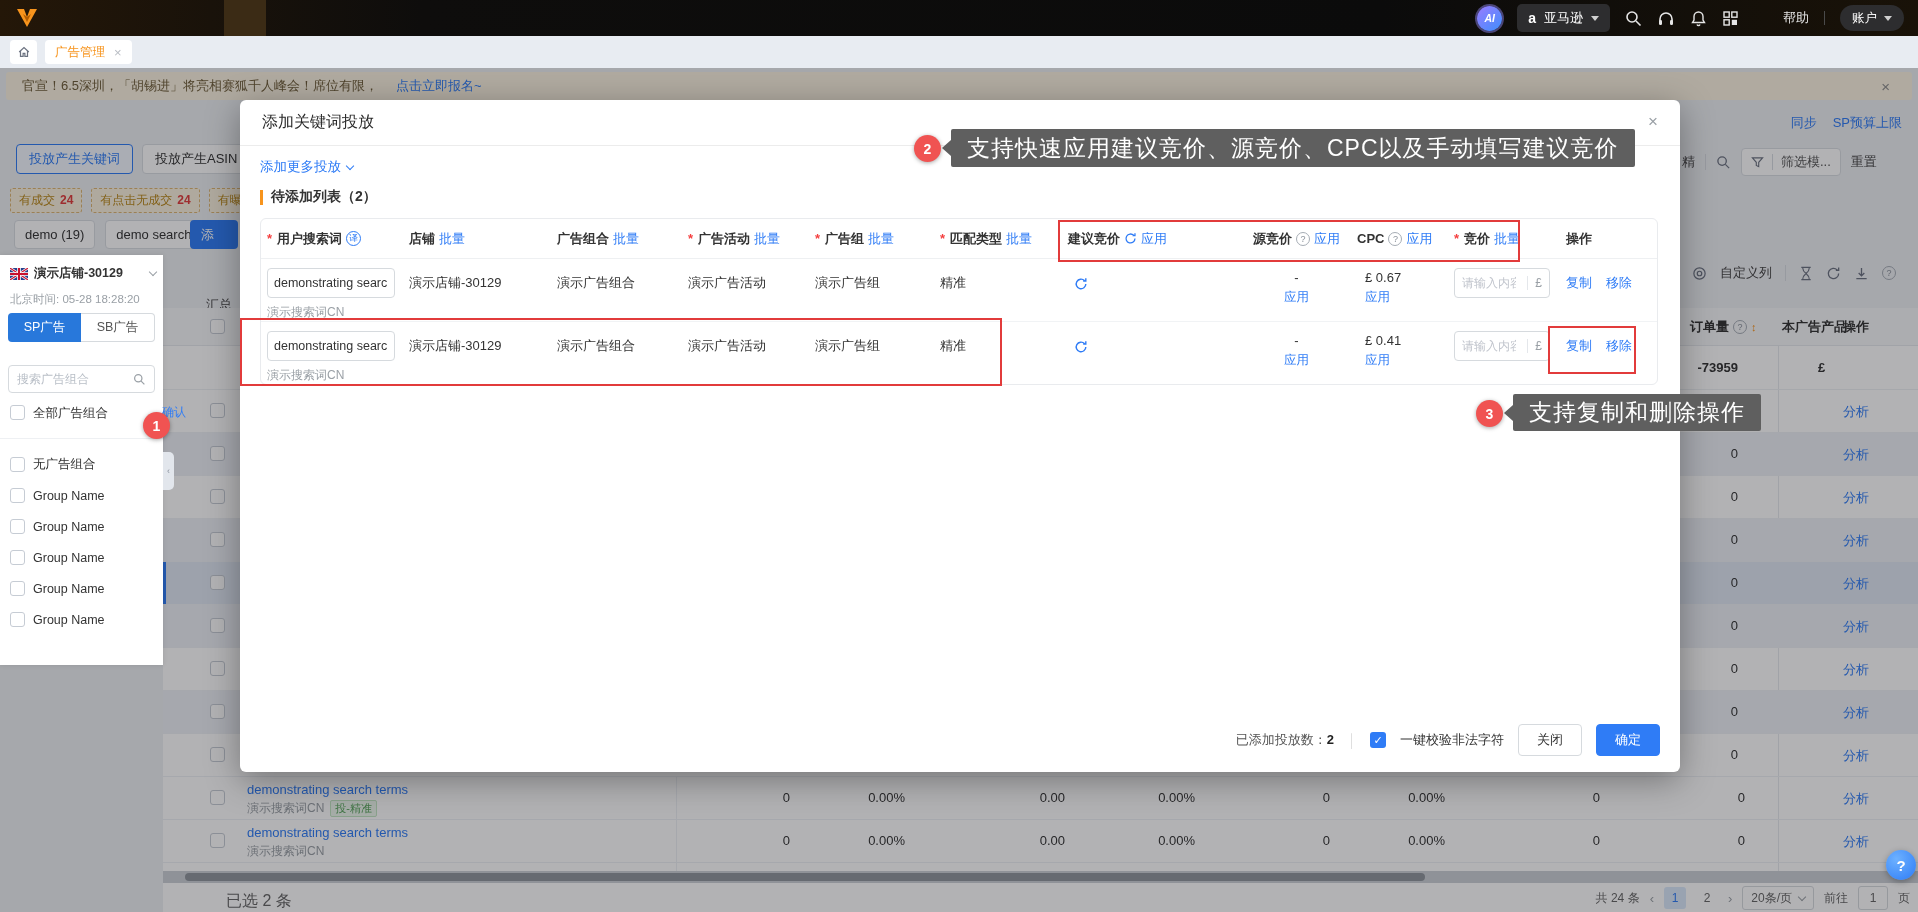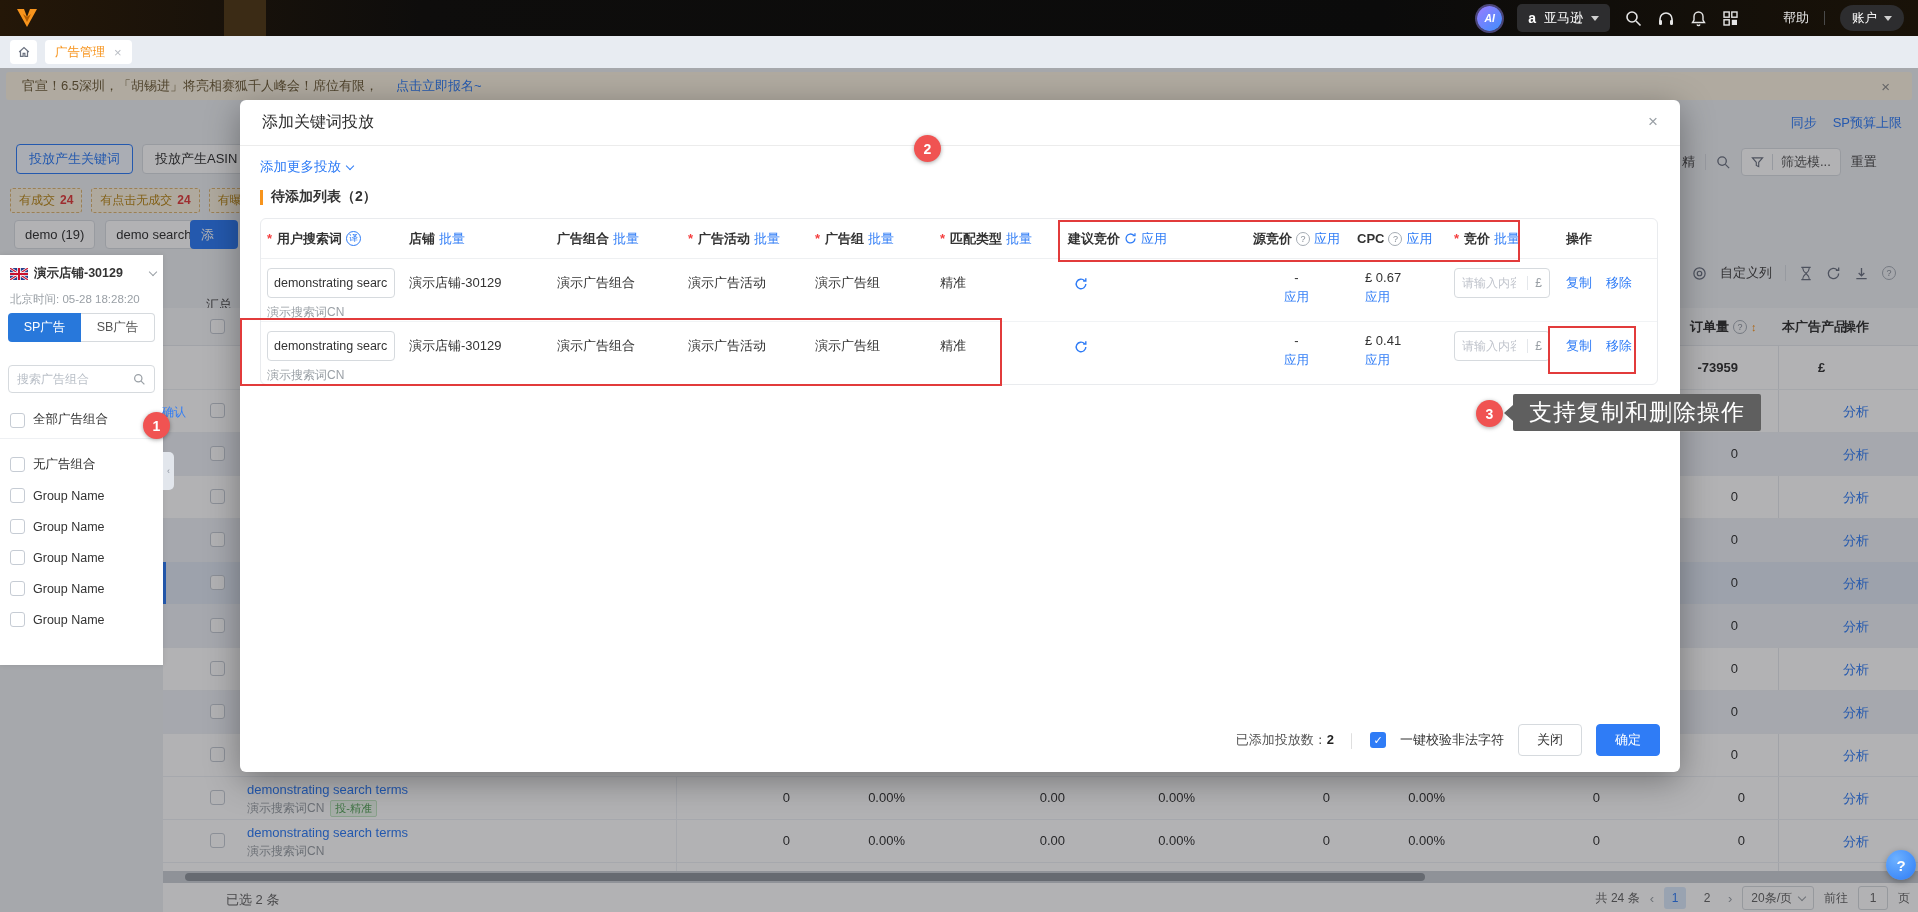--- a/index.html
+++ b/index.html
@@ -101,21 +101,21 @@
   .bot-name { position:absolute; left:84px; top:5px; color:#2f7cf6; font-size:13px; }
   .bot-sub { position:absolute; left:84px; top:23px; font-size:12px; color:#9aa0a6; display:flex; gap:6px; align-items:center; }
   .tag-green { font-size:11px; color:#58a55c; background:#eef8ee; border:1px solid #c3e6c3; border-radius:2px;
                padding:0 4px; line-height:15px; }
   .bv { position:absolute; top:13px; width:90px; text-align:right; font-size:13px; color:#333; }
   .v1{left:537px}.v2{left:652px}.v3{812px;left:812px}.v4{left:942px}.v5{left:1077px}.v6{left:1192px}.v7{left:1347px}.v8{left:1492px}
   .bot-action { position:absolute; left:1680px; top:13px; color:#2f7cf6; font-size:13px; }
   .hscroll { position:absolute; left:0; top:563px; right:0; height:12px; background:#ccd0d6; }
   .hthumb { position:absolute; left:22px; top:2px; width:1240px; height:8px; border-radius:4px; background:#8f959d; }
   .bg-foot { position:absolute; left:0; top:575px; right:0; height:29px; background:#fff; font-size:12px; color:#666; }
-  .sel-info { position:absolute; left:63px; top:8px; font-size:13px; }
+  .sel-info { position:absolute; left:63px; top:8px; font-size:16px; }
   .pager { position:absolute; right:8px; top:3px; display:flex; align-items:center; gap:10px; }
   .pg-arrow { color:#9aa0a6; font-size:13px; }
   .pg-num { min-width:22px; height:22px; display:flex; align-items:center; justify-content:center; border-radius:3px; }
   .pg-active { background:#dbe9fb; color:#2f7cf6; }
   .pg-select { height:24px; border:1px solid #d6dade; border-radius:3px; padding:0 8px; display:flex;
                align-items:center; gap:7px; background:#fff; }
   .chev-sm { width:6px; height:6px; border-right:1.4px solid #9aa0a6; border-bottom:1.4px solid #9aa0a6;
              transform:rotate(45deg); margin-top:-3px; }
   .pg-input { width:30px; height:24px; border:1px solid #d6dade; border-radius:3px; text-align:center;
               font-size:12px; color:#666; background:#fff; }
@@ -129,21 +129,21 @@
   .sb-shop { position:absolute; left:10px; top:10px; width:146px; display:flex; align-items:center; gap:6px;
              font-size:12.5px; color:#333; font-weight:bold; }
   .sb-shop .chev-sm { margin-left:auto; }
   .sb-time { position:absolute; left:10px; top:37px; font-size:11.5px; color:#9aa0a6; white-space:nowrap; }
   .sb-toggle { position:absolute; left:8px; top:58px; display:flex; width:147px; height:29px; font-size:12.5px; }
   .sb-sp { flex:1; background:#2878db; color:#fff; display:flex; align-items:center; justify-content:center; border-radius:4px 0 0 4px; }
   .sb-sb { flex:1; background:#fff; color:#555; border:1px solid #d6dade; border-left:none; border-radius:0 4px 4px 0;
            display:flex; align-items:center; justify-content:center; }
   .sb-search { position:absolute; left:8px; top:110px; width:147px; height:28px; border:1px solid #d6dade; border-radius:4px;
                display:flex; align-items:center; justify-content:space-between; padding:0 8px; color:#b9bfc7; font-size:12px; }
-  .sb-all { position:absolute; left:10px; top:156px; display:flex; gap:8px; align-items:flex-end; font-size:12.5px; color:#333; }
+  .sb-all { position:absolute; left:10px; top:150px; display:flex; gap:8px; align-items:flex-start; font-size:12.5px; color:#333; }
   .sb-hr { position:absolute; left:0; top:183px; width:100%; height:1px; background:#eef0f3; }
   .sb-list { position:absolute; left:10px; top:194px; right:2px; }
   .sb-item { display:flex; gap:8px; align-items:center; height:31px; font-size:12.5px; color:#333; }
   .confirm-link { position:absolute; left:162px; top:404px; z-index:13; color:#2f7cf6; font-size:12px; }
   .collapse-tab { position:absolute; left:163px; top:452px; width:11px; height:38px; background:#e2e6ec;
                   border-radius:0 5px 5px 0; z-index:12; display:flex; align-items:center; justify-content:center;
                   color:#8a929e; font-size:9px; }
 
   
   .modal { position:absolute; left:240px; top:100px; width:1440px; height:672px; background:#fff; border-radius:6px;
@@ -726,18 +726,19 @@
       <span class="cbx-on">✓</span>
       <span style="color:#333">一键校验非法字符</span>
       <div class="btn">关闭</div>
       <div class="btn btn-primary">确定</div>
     </div>
   </div>
 
   <div class="co-circle" style="left:143px;top:412px">1</div>
 
   <div class="co-circle" style="left:914px;top:135px">2</div>
+  <div class="co-tip" style="left:951px;top:129px;height:38px">支持快速应用建议竞价、源竞价、CPC以及手动填写建议竞价</div>
 
   <div class="co-circle" style="left:1476px;top:400px">3</div>
   <div class="co-tip" style="left:1513px;top:394px;height:37px">支持复制和删除操作</div>
 
   <div class="help-fab">?</div>
 </div>
 
 </body></html>

